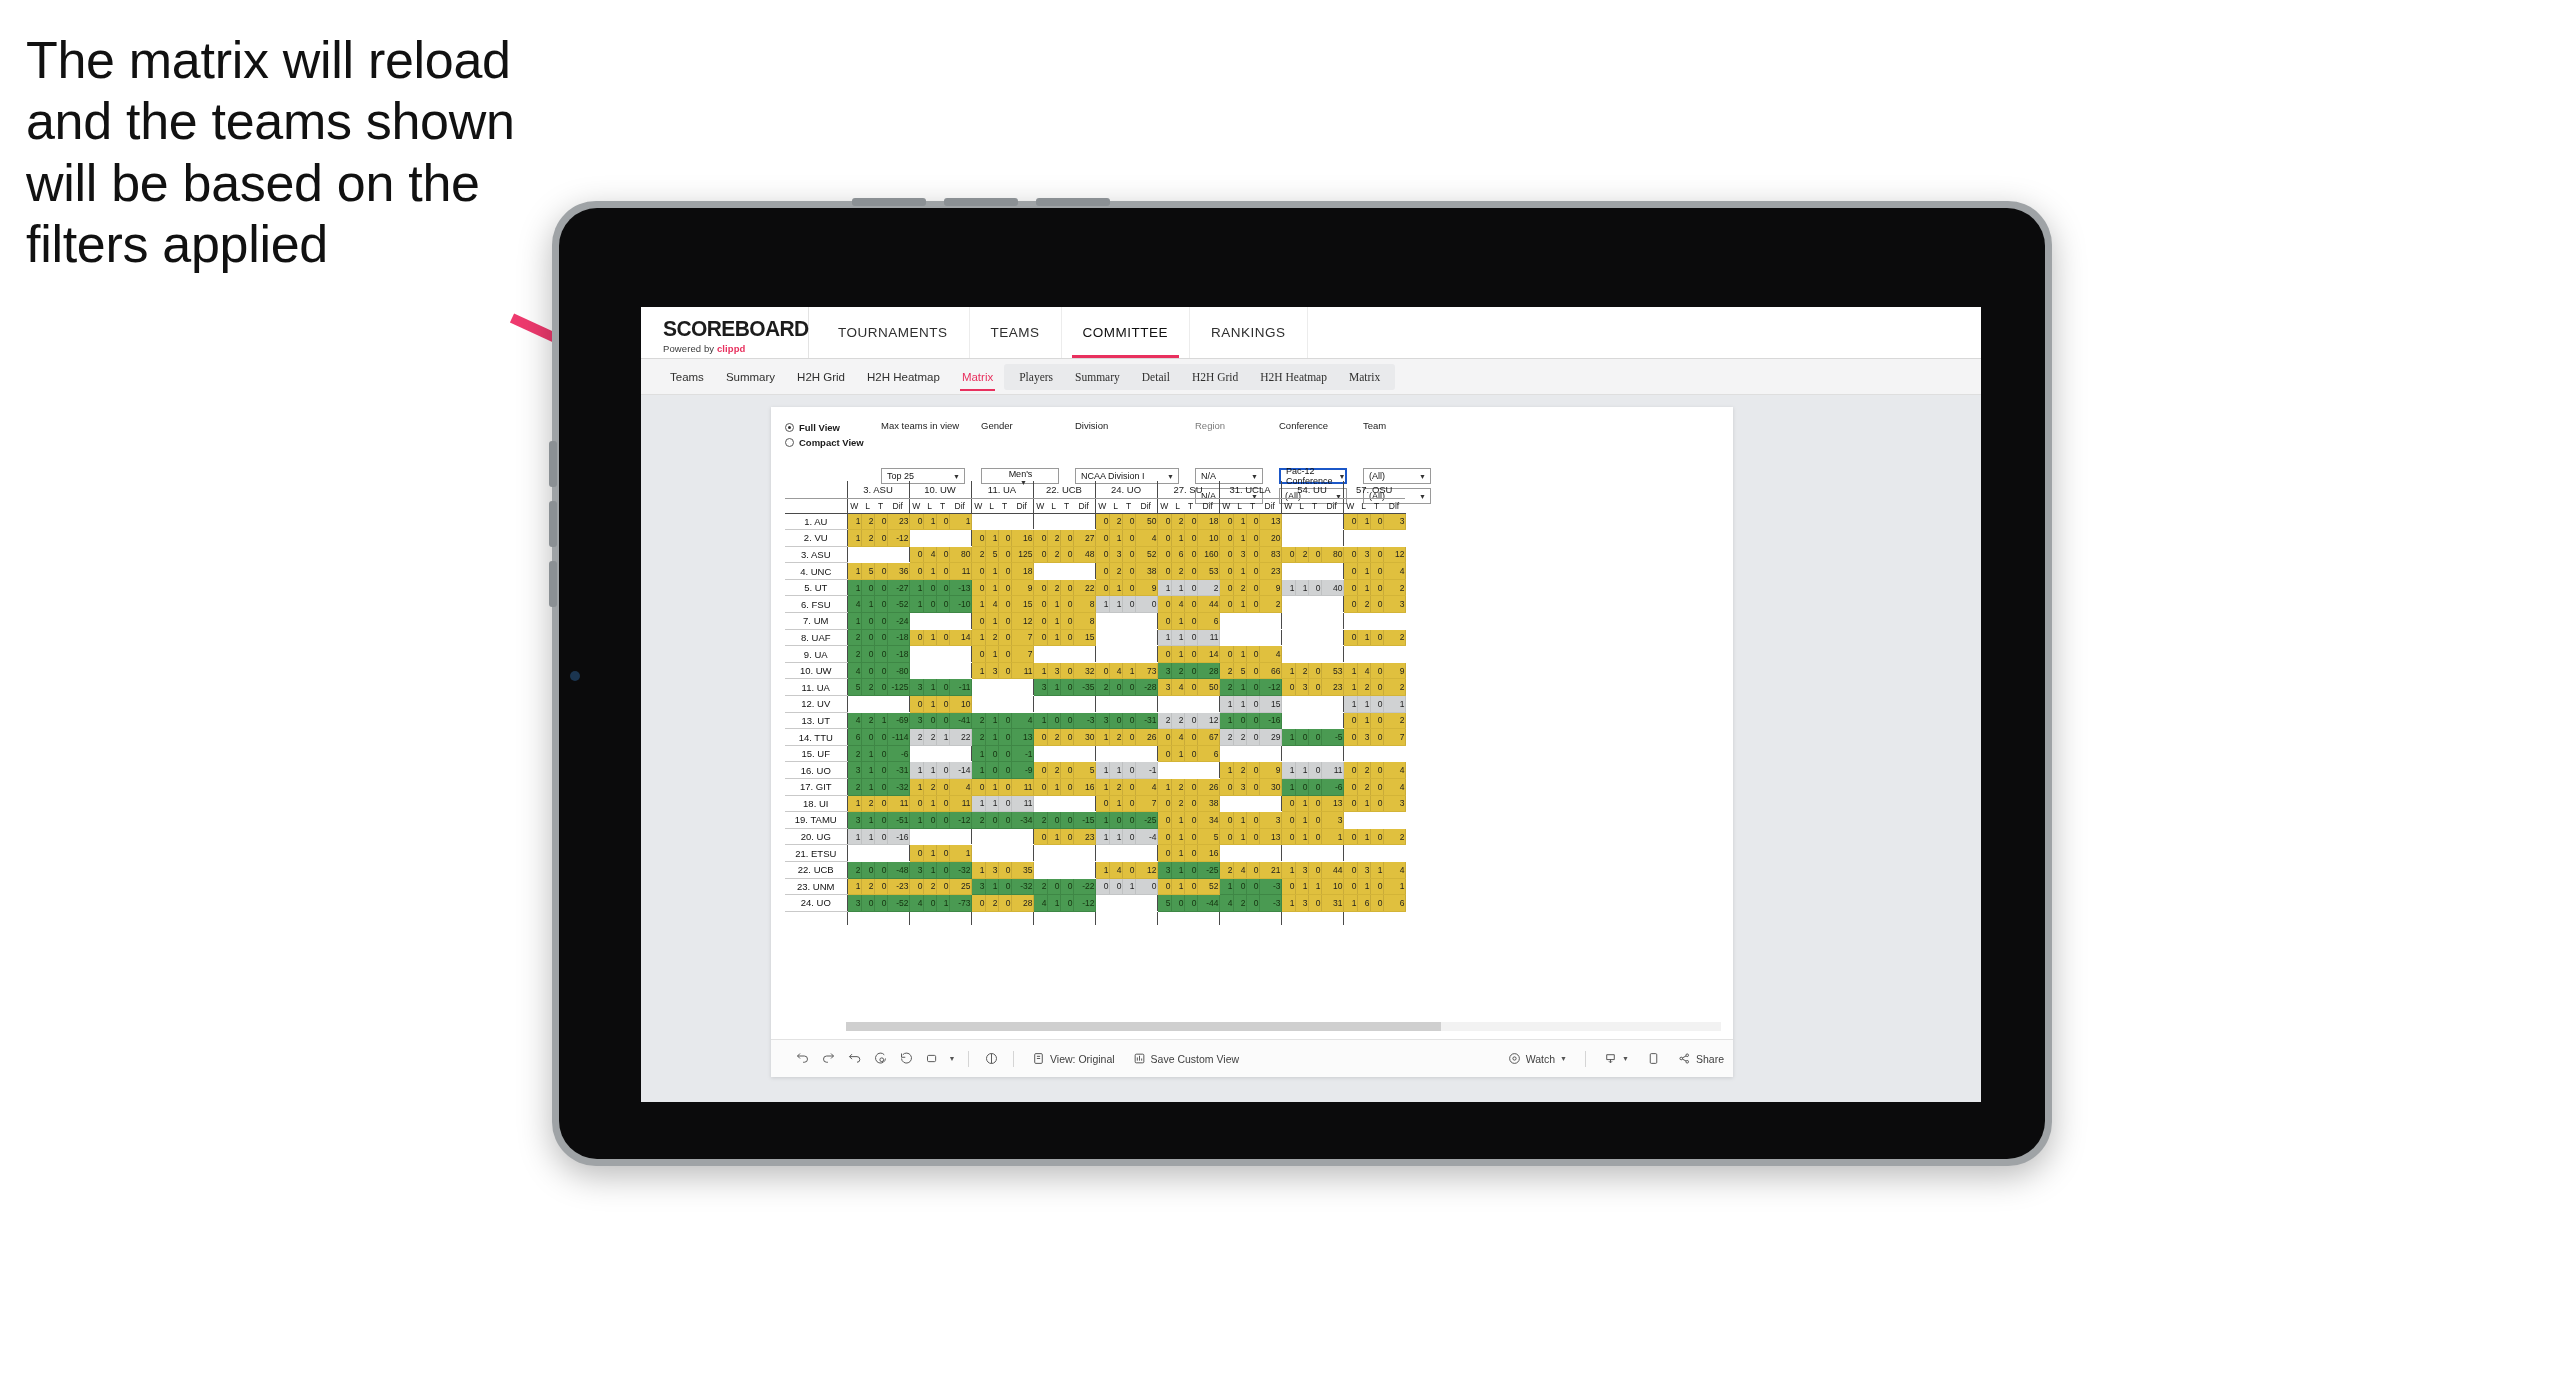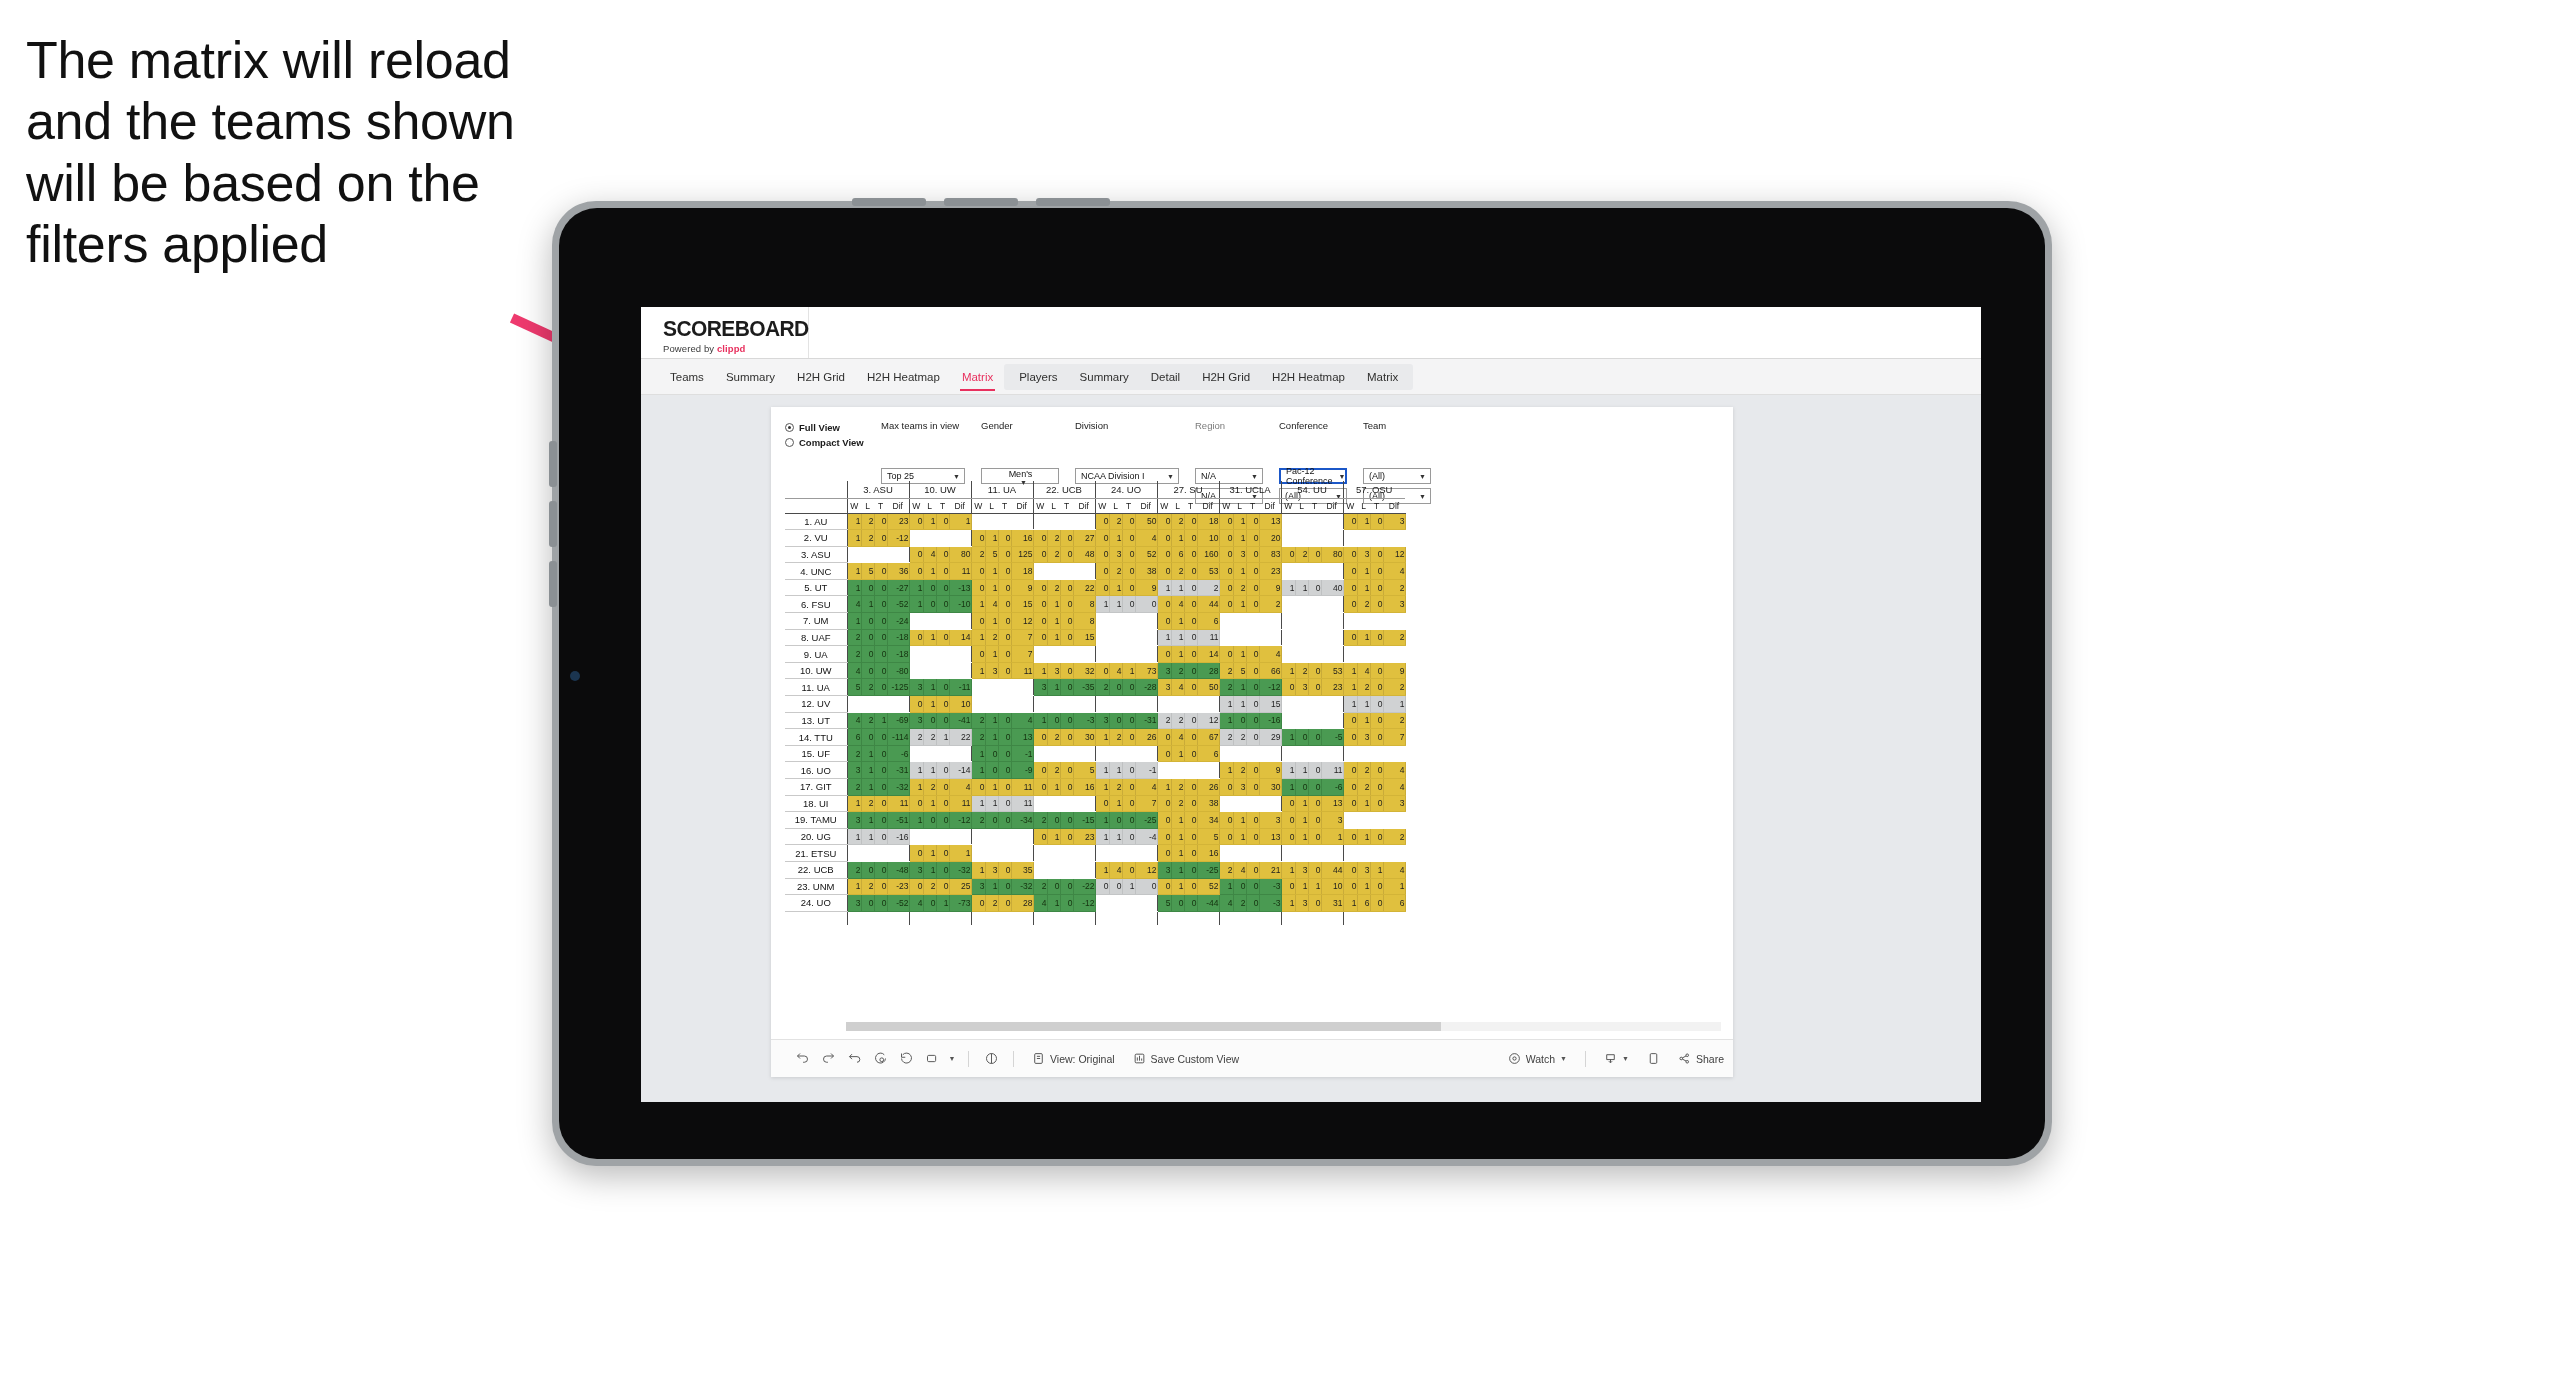--- a/index.html
+++ b/index.html
@@ -98,21 +98,21 @@
     height:3px; background:#e8305e;
   }
 
   
   .sub-nav {
     height: 36px; background:#f4f4f5;
     display:flex; align-items:center; padding-left: 18px; gap: 0px;
     border-bottom:1px solid #dedede;
   }
   .subgroup { display:flex; align-items:center; height:26px; }
-  .subgroup.shaded { background:#e9eaec; border-radius:3px; padding: 0 4px; }
+  .subgroup.shaded { background:#e9eaec; border-radius:3px; padding: 0 4px; font-family: Liberation Serif, serif; }
   .sub-item {
     font-size: 11.5px; color:#30302f; padding: 0 11px; cursor:pointer;
     position:relative; line-height:26px; white-space:nowrap;
   }
   .sub-item.active { color:#e8305e; }
   .sub-item.active::after {
     content:""; position:absolute; left:9px; right:9px; bottom:-1px; height:2px; background:#e8305e;
   }
 
   
@@ -236,20 +236,26 @@
   <div class="tablet-buttons btn-left3"></div>
   <div class="tablet-buttons cam"></div>
 </div>
 
 <div class="screen">
 
   <div class="app-header">
     <div class="brand">
       <div class="brand-name">SCOREBOARD</div>
       <div class="brand-sub"><span>Powered by </span><b>clippd</b></div>
+    </div>
+    <div class="top-nav">
+      <div class="tnav">TOURNAMENTS</div>
+      <div class="tnav">TEAMS</div>
+      <div class="tnav active">COMMITTEE</div>
+      <div class="tnav">RANKINGS</div>
     </div>
   </div>
 
   <div class="sub-nav">
     <div class="subgroup">
       <div class="sub-item">Teams</div>
       <div class="sub-item">Summary</div>
       <div class="sub-item">H2H Grid</div>
       <div class="sub-item">H2H Heatmap</div>
       <div class="sub-item active">Matrix</div>

